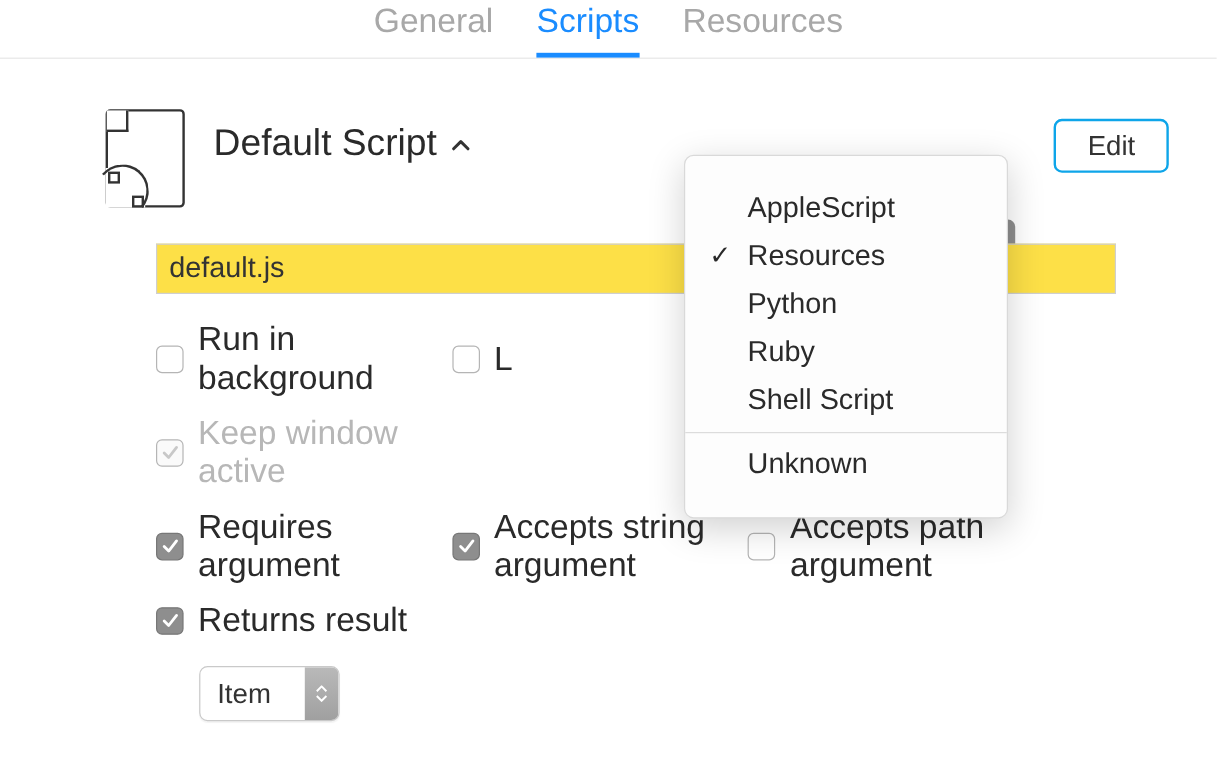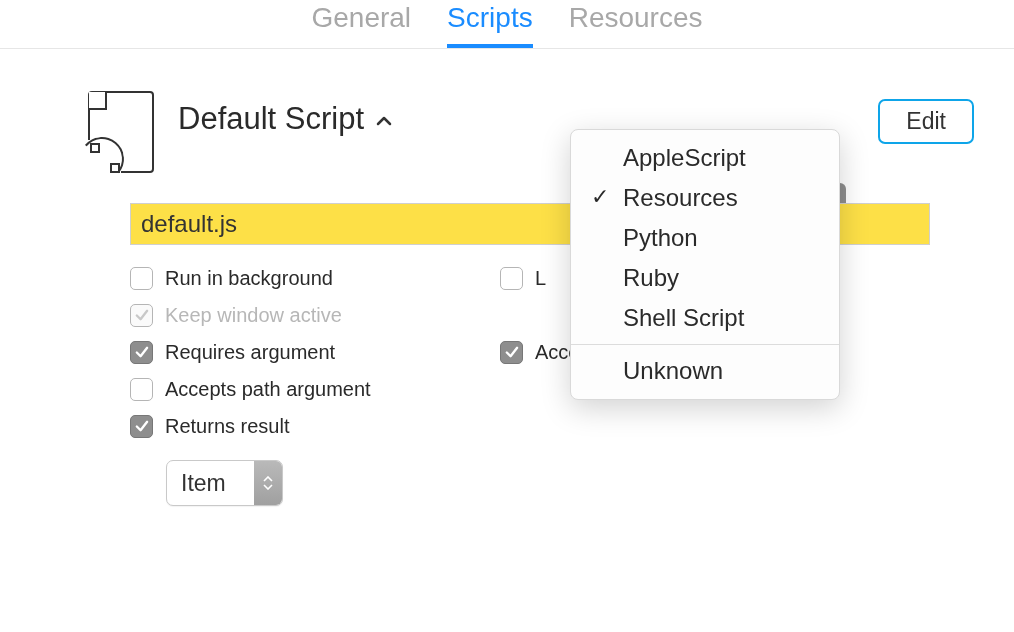--- a/index.html
+++ b/index.html
@@ -147,24 +147,24 @@
       padding: 0 10px;
       font-size: 24px;
       color: #333;
       display: flex;
       align-items: center;
     }
 
     .options {
       margin-top: 22px;
       display: grid;
-      grid-template-columns: 1fr 1fr;
+      grid-template-columns: 1fr 1fr 1fr;
       column-gap: 20px;
       row-gap: 14px;
-      font-size: 20px;
+      font-size: 28px;
       width: 720px;
     }
     .opt {
       display: flex;
       align-items: center;
       gap: 12px;
       color: #2a2a2a;
     }
     .opt.disabled { color: #b7b7b7; }
     .opt.full { grid-column: 1 / 2; }
@@ -222,21 +222,21 @@
     
     .dropdown {
       position: absolute;
       top: 80px;
       left: 570px;
       width: 270px;
       background: #fdfdfd;
       border: 1px solid #d9d9d9;
       border-radius: 8px;
       box-shadow: 0 8px 30px rgba(0,0,0,0.18);
-      padding: 8px 0;
+      padding: 24px 0;
       z-index: 10;
     }
     .dd-item {
       padding: 6px 22px 6px 52px;
       font-size: 24px;
       color: #2a2a2a;
       cursor: pointer;
       position: relative;
     }
     .dd-item.selected::before {

